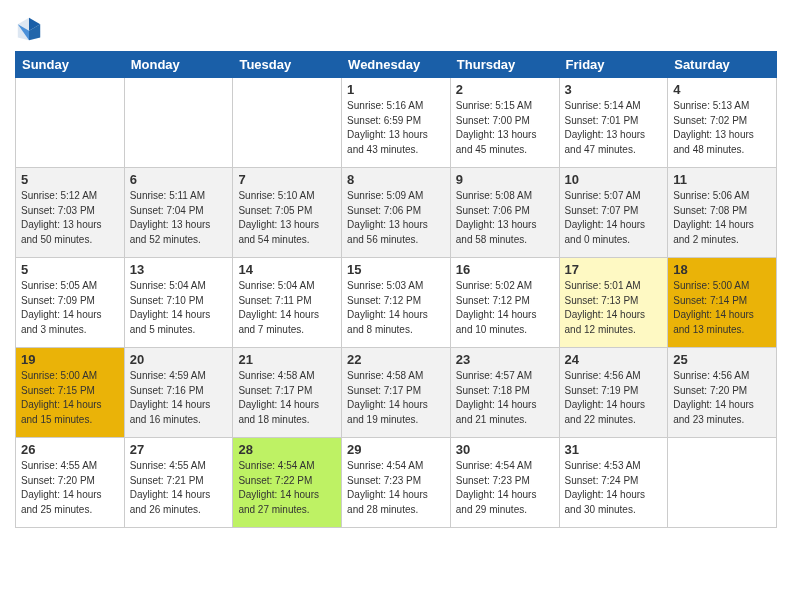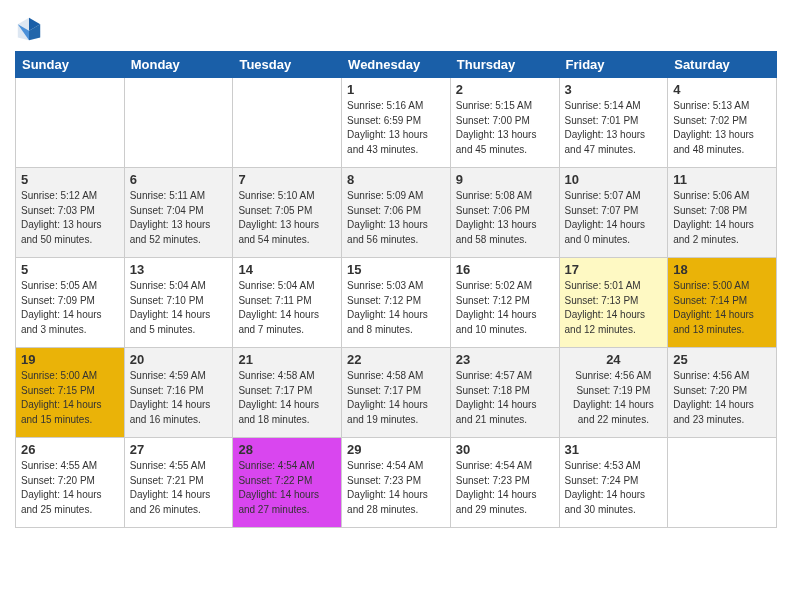--- a/index.html
+++ b/index.html
@@ -233,39 +233,39 @@
             <div class="day-info">Sunrise: 4:58 AM<br>Sunset: 7:17 PM<br>Daylight: 14 hours<br>and 18 minutes.</div>
           </td>
           <td style="background: rgb(242, 242, 242);">
             <span class="day-num">22</span>
             <div class="day-info">Sunrise: 4:58 AM<br>Sunset: 7:17 PM<br>Daylight: 14 hours<br>and 19 minutes.</div>
           </td>
           <td style="background: rgb(242, 242, 242);">
             <span class="day-num">23</span>
             <div class="day-info">Sunrise: 4:57 AM<br>Sunset: 7:18 PM<br>Daylight: 14 hours<br>and 21 minutes.</div>
           </td>
-          <td style="background: rgb(242, 242, 242); text-align: center;">
+          <td style="background: rgb(242, 242, 242);">
             <span class="day-num">24</span>
             <div class="day-info">Sunrise: 4:56 AM<br>Sunset: 7:19 PM<br>Daylight: 14 hours<br>and 22 minutes.</div>
           </td>
           <td style="background: rgb(242, 242, 242);">
             <span class="day-num">25</span>
             <div class="day-info">Sunrise: 4:56 AM<br>Sunset: 7:20 PM<br>Daylight: 14 hours<br>and 23 minutes.</div>
           </td>
         </tr>
         <tr>
           <td style="background: rgb(255, 255, 255);">
             <span class="day-num">26</span>
             <div class="day-info">Sunrise: 4:55 AM<br>Sunset: 7:20 PM<br>Daylight: 14 hours<br>and 25 minutes.</div>
           </td>
           <td style="background: rgb(255, 255, 255);">
             <span class="day-num">27</span>
             <div class="day-info">Sunrise: 4:55 AM<br>Sunset: 7:21 PM<br>Daylight: 14 hours<br>and 26 minutes.</div>
           </td>
-          <td style="background: #d946ef;">
+          <td style="background: #bef264;">
             <span class="day-num">28</span>
             <div class="day-info">Sunrise: 4:54 AM<br>Sunset: 7:22 PM<br>Daylight: 14 hours<br>and 27 minutes.</div>
           </td>
           <td style="background: rgb(255, 255, 255);">
             <span class="day-num">29</span>
             <div class="day-info">Sunrise: 4:54 AM<br>Sunset: 7:23 PM<br>Daylight: 14 hours<br>and 28 minutes.</div>
           </td>
           <td style="background: rgb(255, 255, 255);">
             <span class="day-num">30</span>
             <div class="day-info">Sunrise: 4:54 AM<br>Sunset: 7:23 PM<br>Daylight: 14 hours<br>and 29 minutes.</div>

